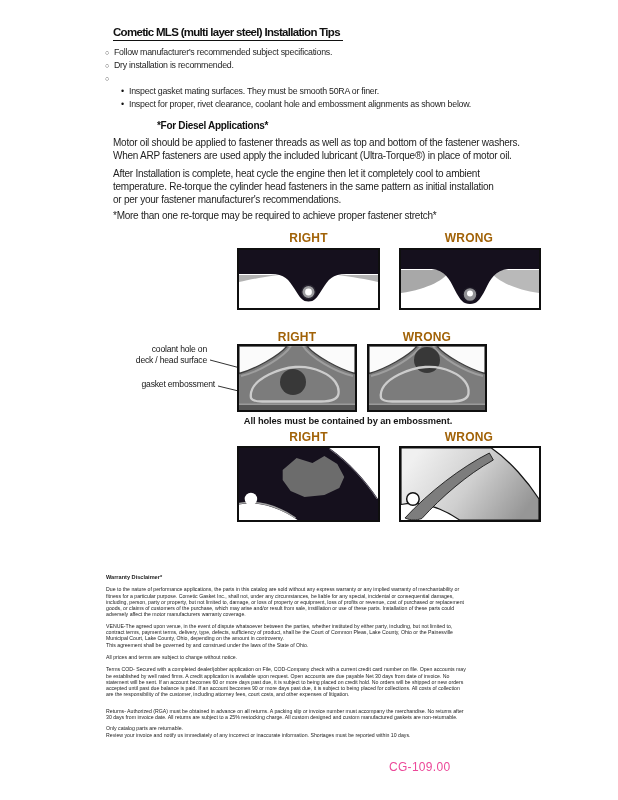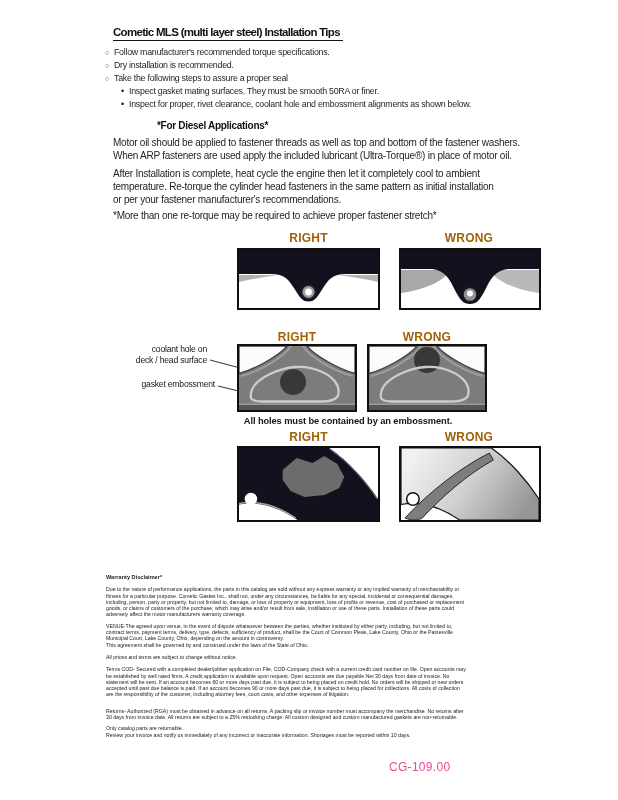--- a/index.html
+++ b/index.html
@@ -48,29 +48,28 @@
 
 <div class="page">
 
   <div class="abs" style="left:113px; top:22px;">
     <span class="title" style="position:static;">Cometic MLS (multi layer steel) Installation Tips</span>
   </div>
 
   <div class="abs intro">
     <div class="b-row">
       <span class="b-mark">○</span>
-      <span>Follow manufacturer's recommended torque specifications.</span>
+      <span>Follow manufacturer's recommended subject specifications.</span>
     </div>
     <div class="b-row">
       <span class="b-mark">○</span>
       <span>Dry installation is recommended.</span>
     </div>
     <div class="b-row">
       <span class="b-mark">○</span>
-      <span>Take the following steps to assure a proper seal</span>
     </div>
     <div class="sb-row">
       <span class="sb-mark">•</span>
       <span>Inspect gasket mating surfaces.  They must be smooth 50RA or finer.</span>
     </div>
     <div class="sb-row">
       <span class="sb-mark">•</span>
       <span>Inspect for proper, rivet clearance, coolant hole and embossment alignments as shown below.</span>
     </div>
   </div>

